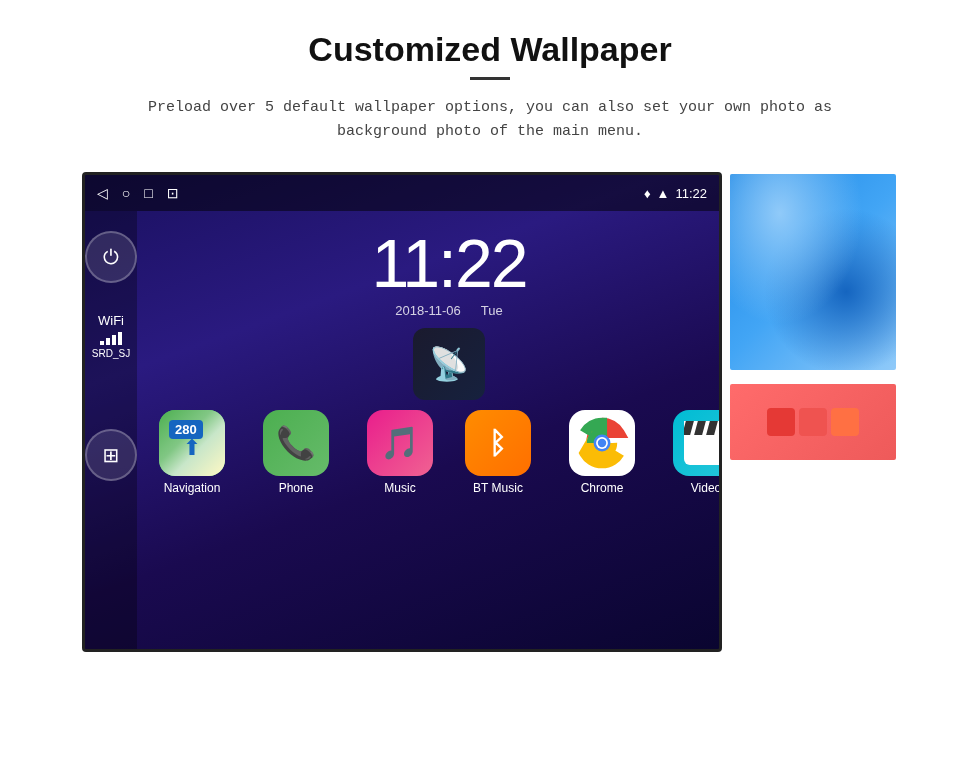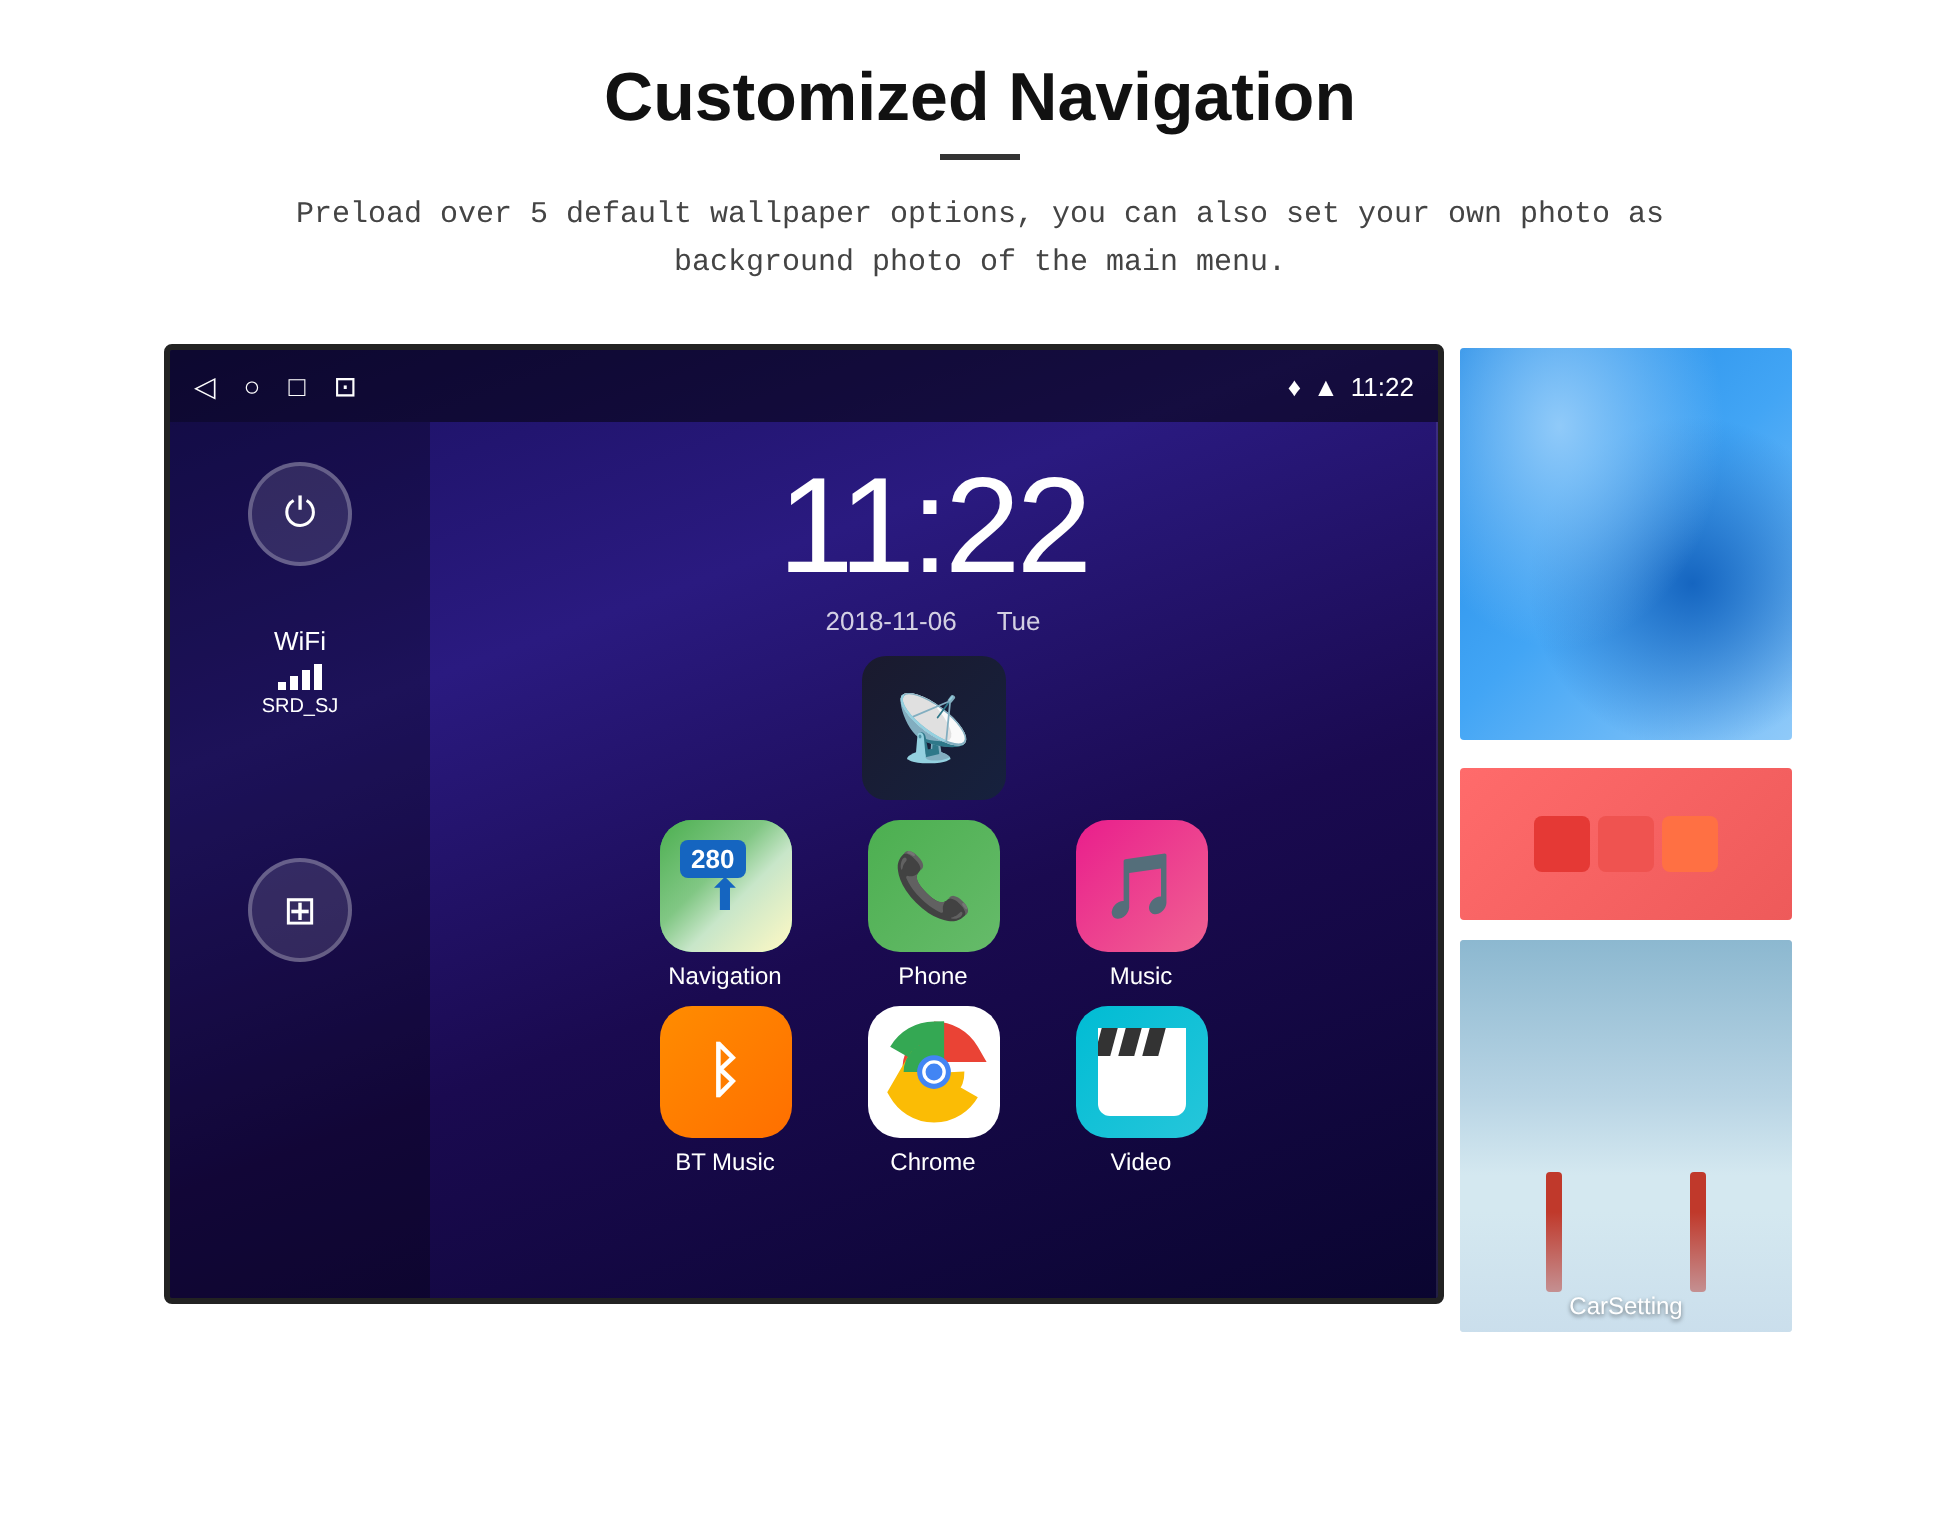--- a/index.html
+++ b/index.html
@@ -182,21 +182,21 @@
     }
     .radio-icon {
       font-size: 32px;
       color: #6af;
     }
 
     
     .apps-section {
       padding: 10px 10px 10px 10px;
       display: flex;
-      flex-direction: column;
+      flex-direction: row;
       gap: 8px;
     }
     .apps-row {
       display: flex;
       gap: 14px;
       justify-content: flex-start;
     }
     .app-item {
       display: flex;
       flex-direction: column;
@@ -394,21 +394,21 @@
     .clapper-bottom {
       width: 44px;
       height: 30px;
       background: #fff;
       border-radius: 0 0 6px 6px;
     }
   </style>
 </head>
 <body>
 
-<h1 class="page-title">Customized Navigation</h1>
+<h1 class="page-title">Customized Wallpaper</h1>
 <div class="title-divider"></div>
 <p class="page-desc">Preload over 5 default wallpaper options, you can also set your own photo as background photo of the main menu.</p>
 
 <div class="device-area">
 
   <div class="android-screen">
 
     <div class="status-bar">
       <div class="status-left">
         <span class="status-icon">◁</span>
@@ -546,27 +546,16 @@
     </div>
 
     <div class="small-preview">
       <div style="display:flex;gap:4px;padding:4px;">
         <div style="width:28px;height:28px;background:#e53935;border-radius:4px;"></div>
         <div style="width:28px;height:28px;background:#ef5350;border-radius:4px;"></div>
         <div style="width:28px;height:28px;background:#ff7043;border-radius:4px;"></div>
       </div>
     </div>
 
-    <div class="wallpaper-thumb bridge" style="position:relative;">
-      <div class="bridge-visual">
-        <div class="bridge-towers">
-          <div class="bridge-tower"></div>
-          <div class="bridge-tower"></div>
-        </div>
-
-        <div style="position:absolute;bottom:0;left:0;right:0;height:60px;background:linear-gradient(180deg, transparent, rgba(200,220,235,0.8));"></div>
-      </div>
-      <span style="position:absolute;bottom:6px;left:50%;transform:translateX(-50%);color:#fff;font-size:12px;white-space:nowrap;text-shadow:0 1px 2px rgba(0,0,0,0.5);">CarSetting</span>
-    </div>
 
   </div>
 
 </div>
 
 </body></html>

